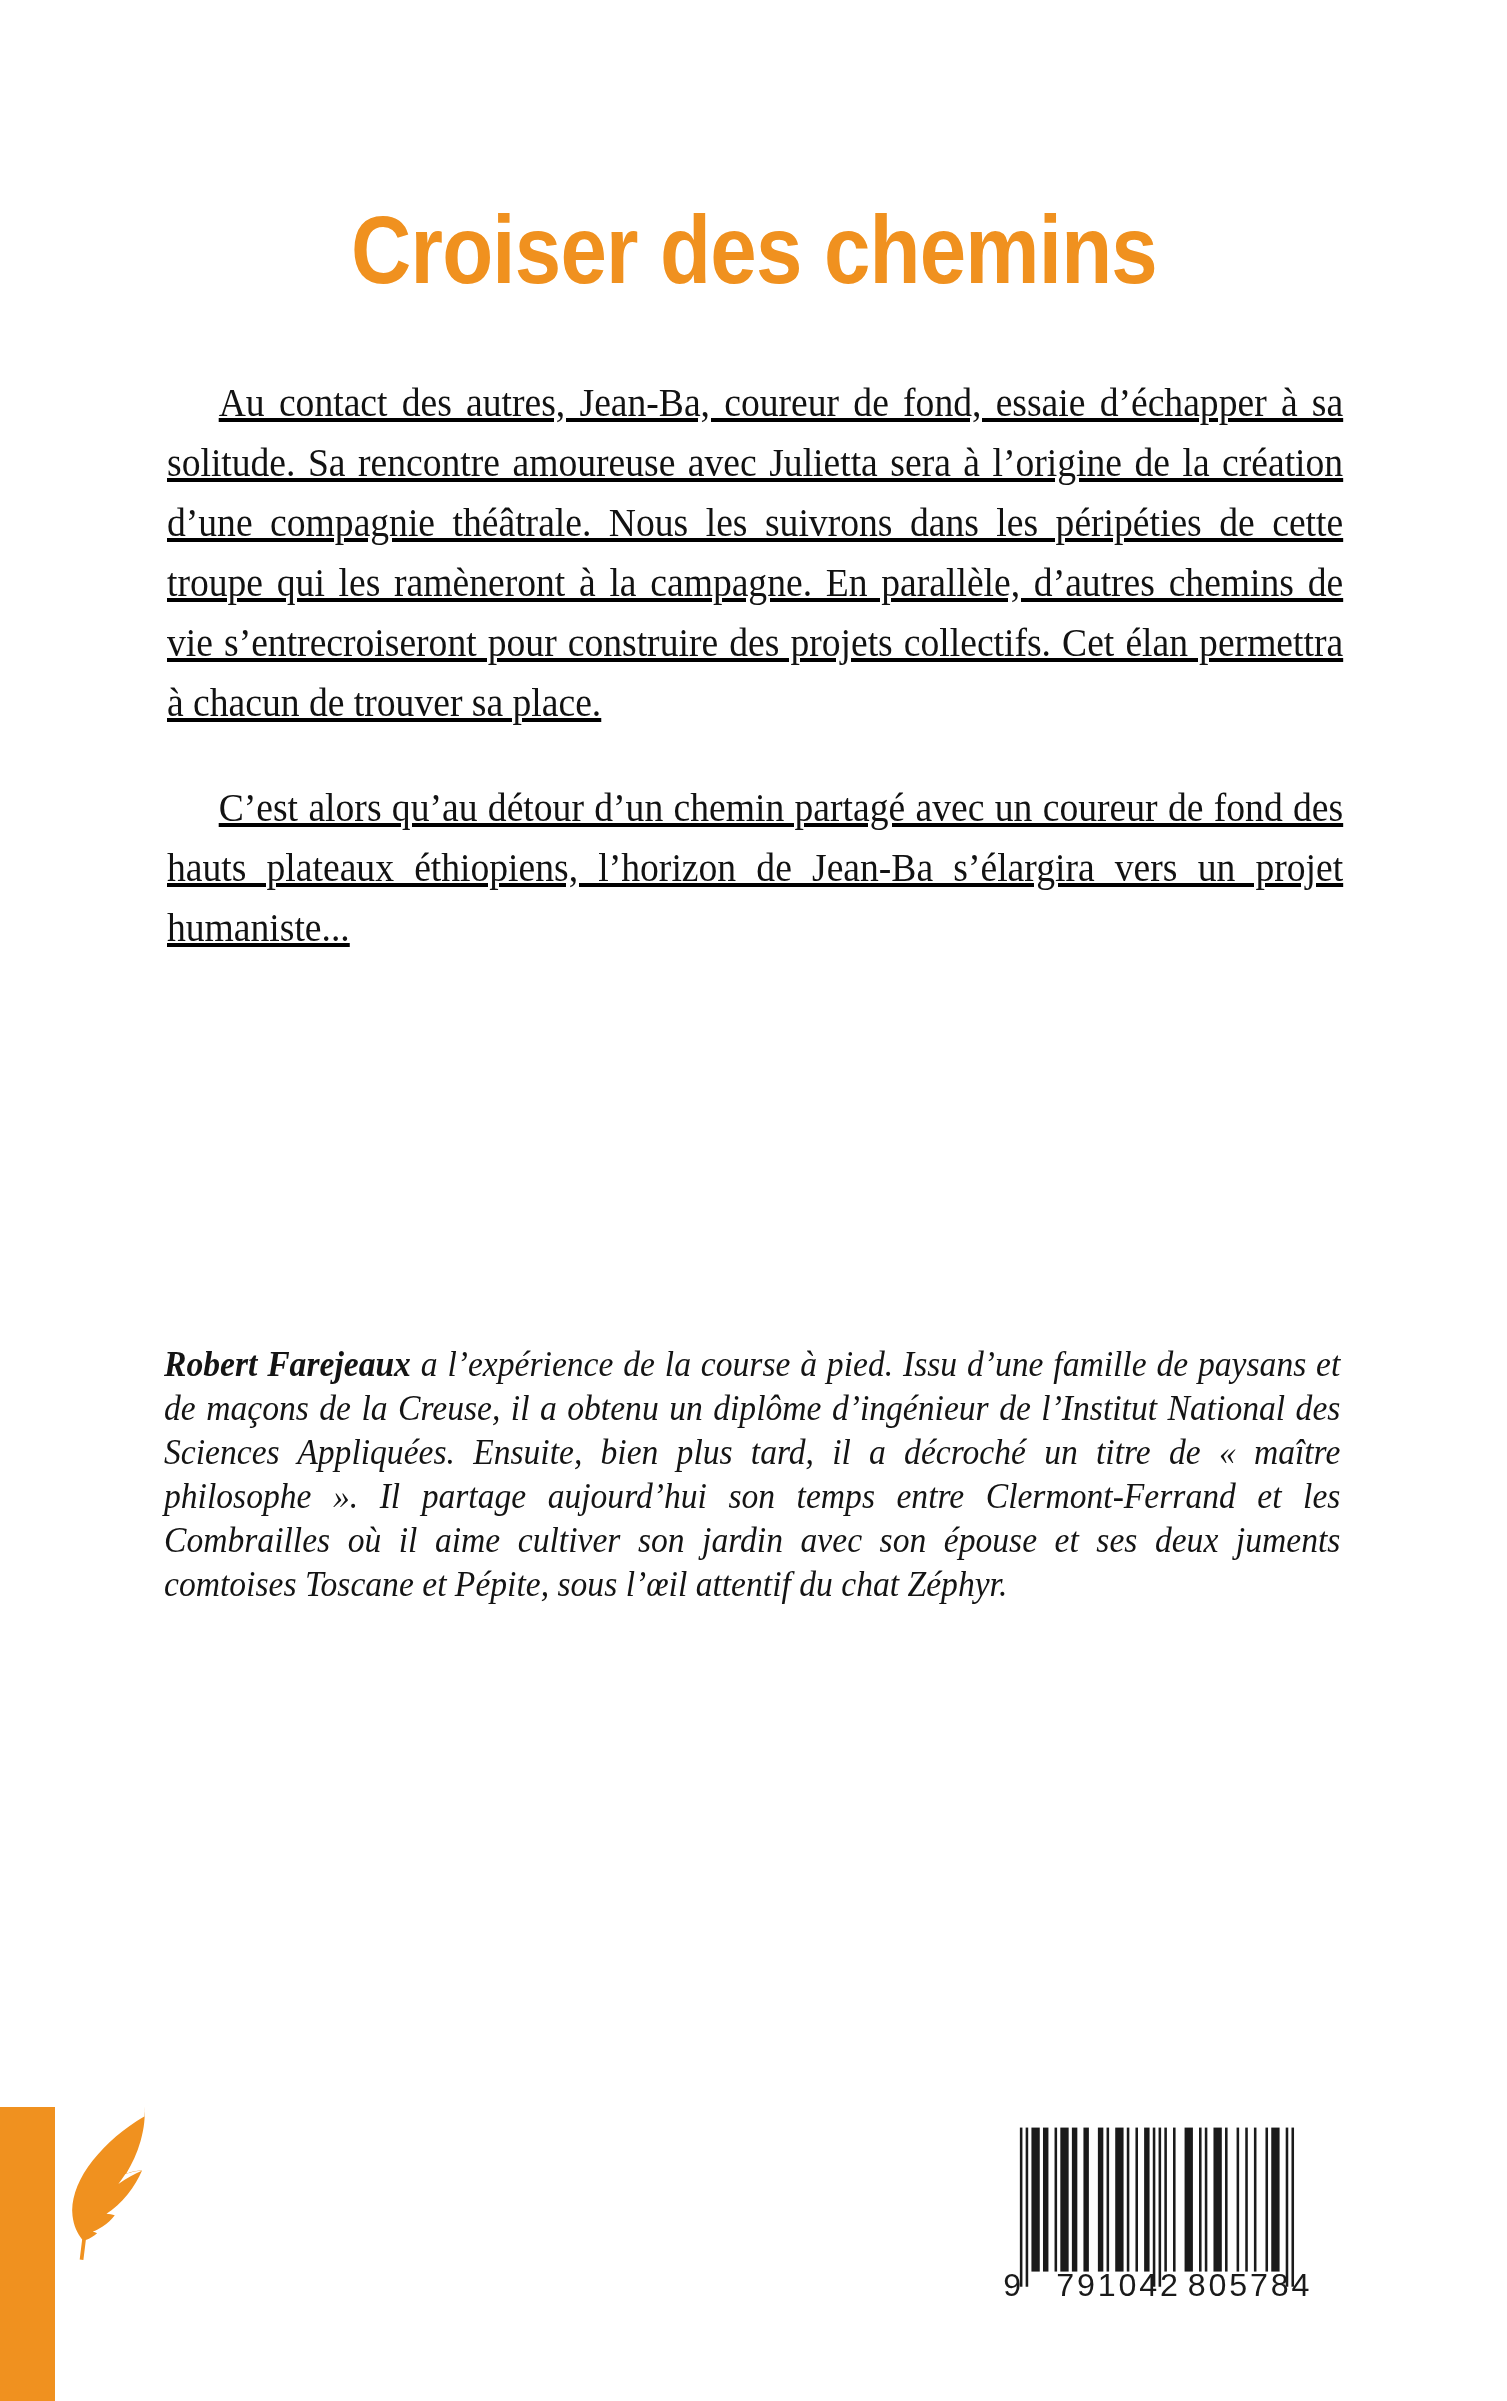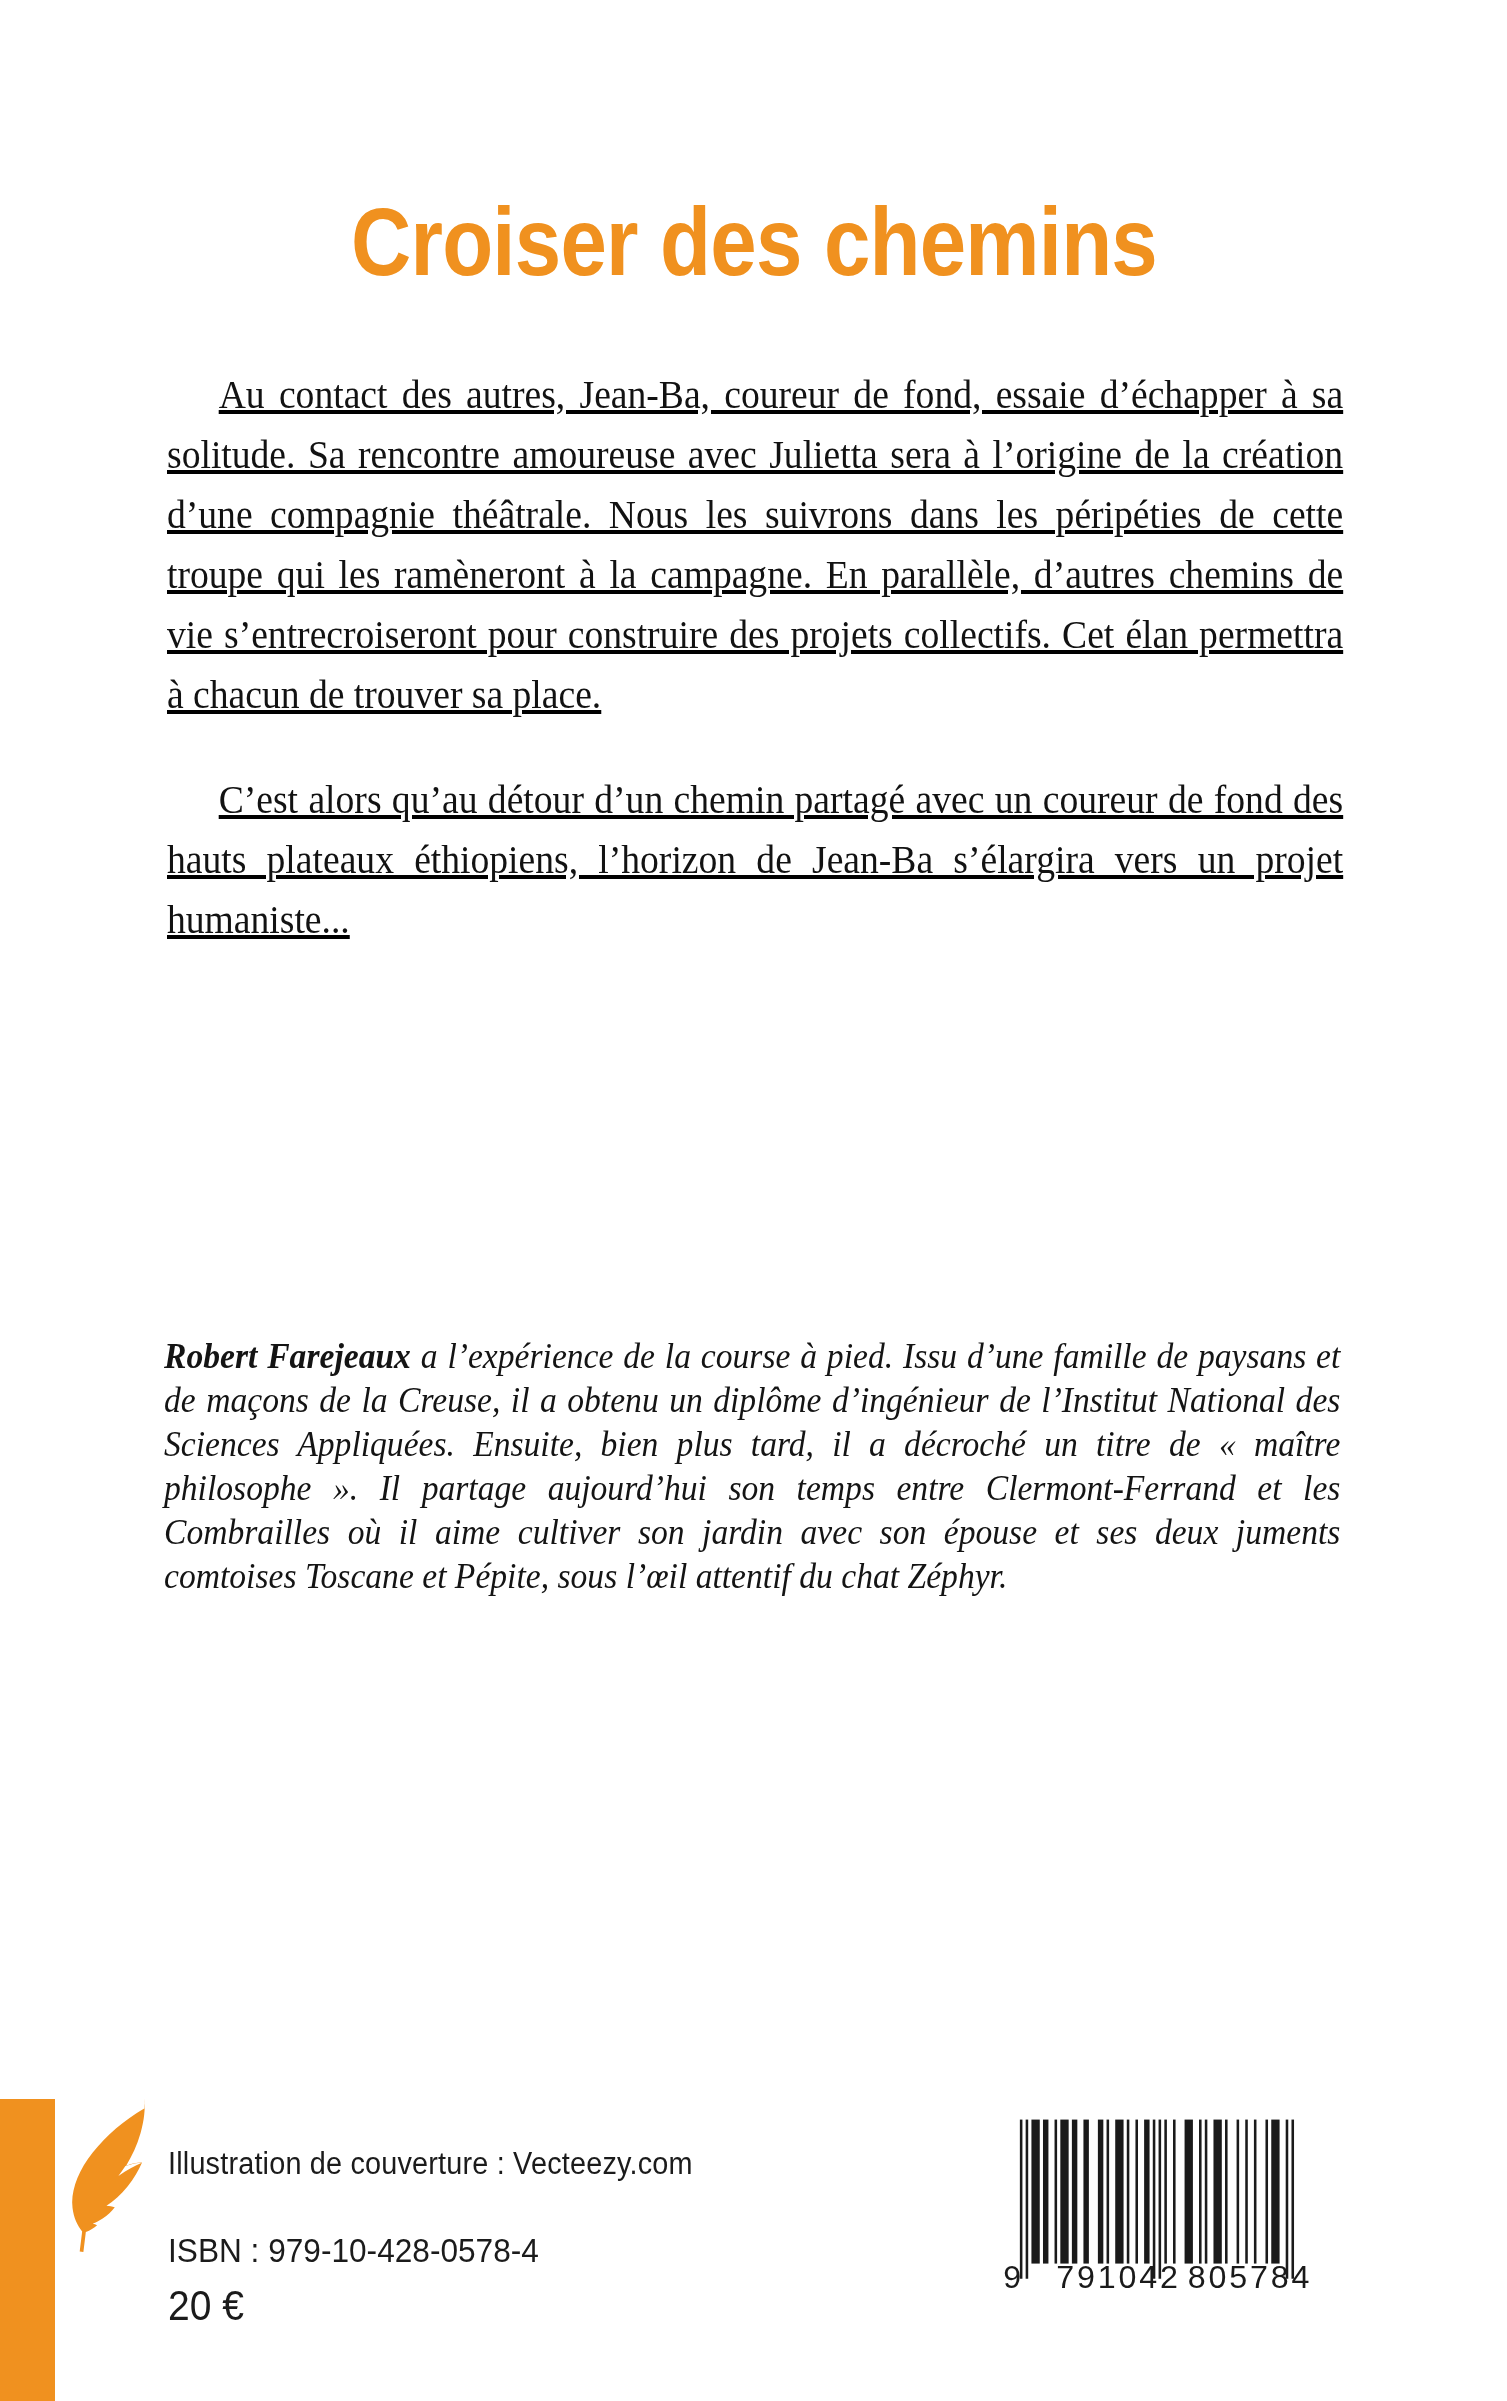--- a/index.html
+++ b/index.html
@@ -12,20 +12,21 @@
     height: 2402px;
     position: relative;
     overflow: hidden;
     font-family: "Liberation Serif", serif;
   }
 
   .page {
     position: absolute;
     inset: 0;
     background: #ffffff;
+    margin-top: 8px;
   }
 
   
   .title {
     position: absolute;
     top: 125px;
     left: 0;
     width: 1508px;
     text-align: center;
     color: #F0911F;
@@ -170,25 +171,20 @@
 
   <div class="orange-bar"></div>
 
   <div class="feather">
     <svg viewBox="0 0 94 166" width="89" height="157" xmlns="http://www.w3.org/2000/svg">
       <path fill="#F0911F" d="M78.5 3.5C79.8 14 78.4 27 74.5 40.5c-3.6 12.4-8.8 24-15.2 34.2 6.3-2.3 12-3.4 16.8-3.3-3.6 8.6-8.7 17.2-15.1 25.1-7.2 8.9-15 15.9-22.5 20.6 3.1 0.1 6.1 0.6 8.8 1.5-3.2 4.3-7.6 8.5-12.8 11.9-3.6 2.4-7.2 4.2-10.6 5.4 1.7 0.4 3.3 1 4.7 1.8-3.2 2.9-7.3 5.4-11.9 7.1l-2.6 21.2-3.9-0.4 2.6-21.4C7.6 138 3.8 129.5 2.6 119.3 0.8 104 6.5 85.6 18.9 67.8 31.9 49.2 50.7 32 70.2 19.4c2.9-1.9 5.7-3.6 8.3-5.2 0.4-3.6 0.4-7.2 0-10.7z"></path>
       <path fill="#FFFFFF" d="M75.9 71.6c-5 0-10.9 1.2-17.4 3.6-2.3 3.6-4.8 7.1-7.4 10.4 9-6.6 17.4-10.9 24.8-14z"></path>
     </svg>
   </div>
 
-  <div class="footer-text">
-    <div class="footer-credit">Illustration de couverture : Vecteezy.com</div>
-    <div class="footer-isbn">ISBN : 979-10-428-0578-4</div>
-    <div class="footer-price">20 €</div>
-  </div>
 
   <div class="barcode">
     <svg viewBox="0 0 362 190" width="343" height="180" xmlns="http://www.w3.org/2000/svg">
       <rect x="0" y="0" width="362" height="190" fill="#ffffff"></rect>
       <g fill="#1a1a1a" id="bars">
           <rect x="22.00" y="8" width="2.70" height="168"></rect>
           <rect x="28.10" y="8" width="2.70" height="168"></rect>
           <rect x="34.20" y="8" width="8.80" height="152"></rect>
           <rect x="46.40" y="8" width="5.75" height="152"></rect>
           <rect x="58.60" y="8" width="2.70" height="152"></rect>

